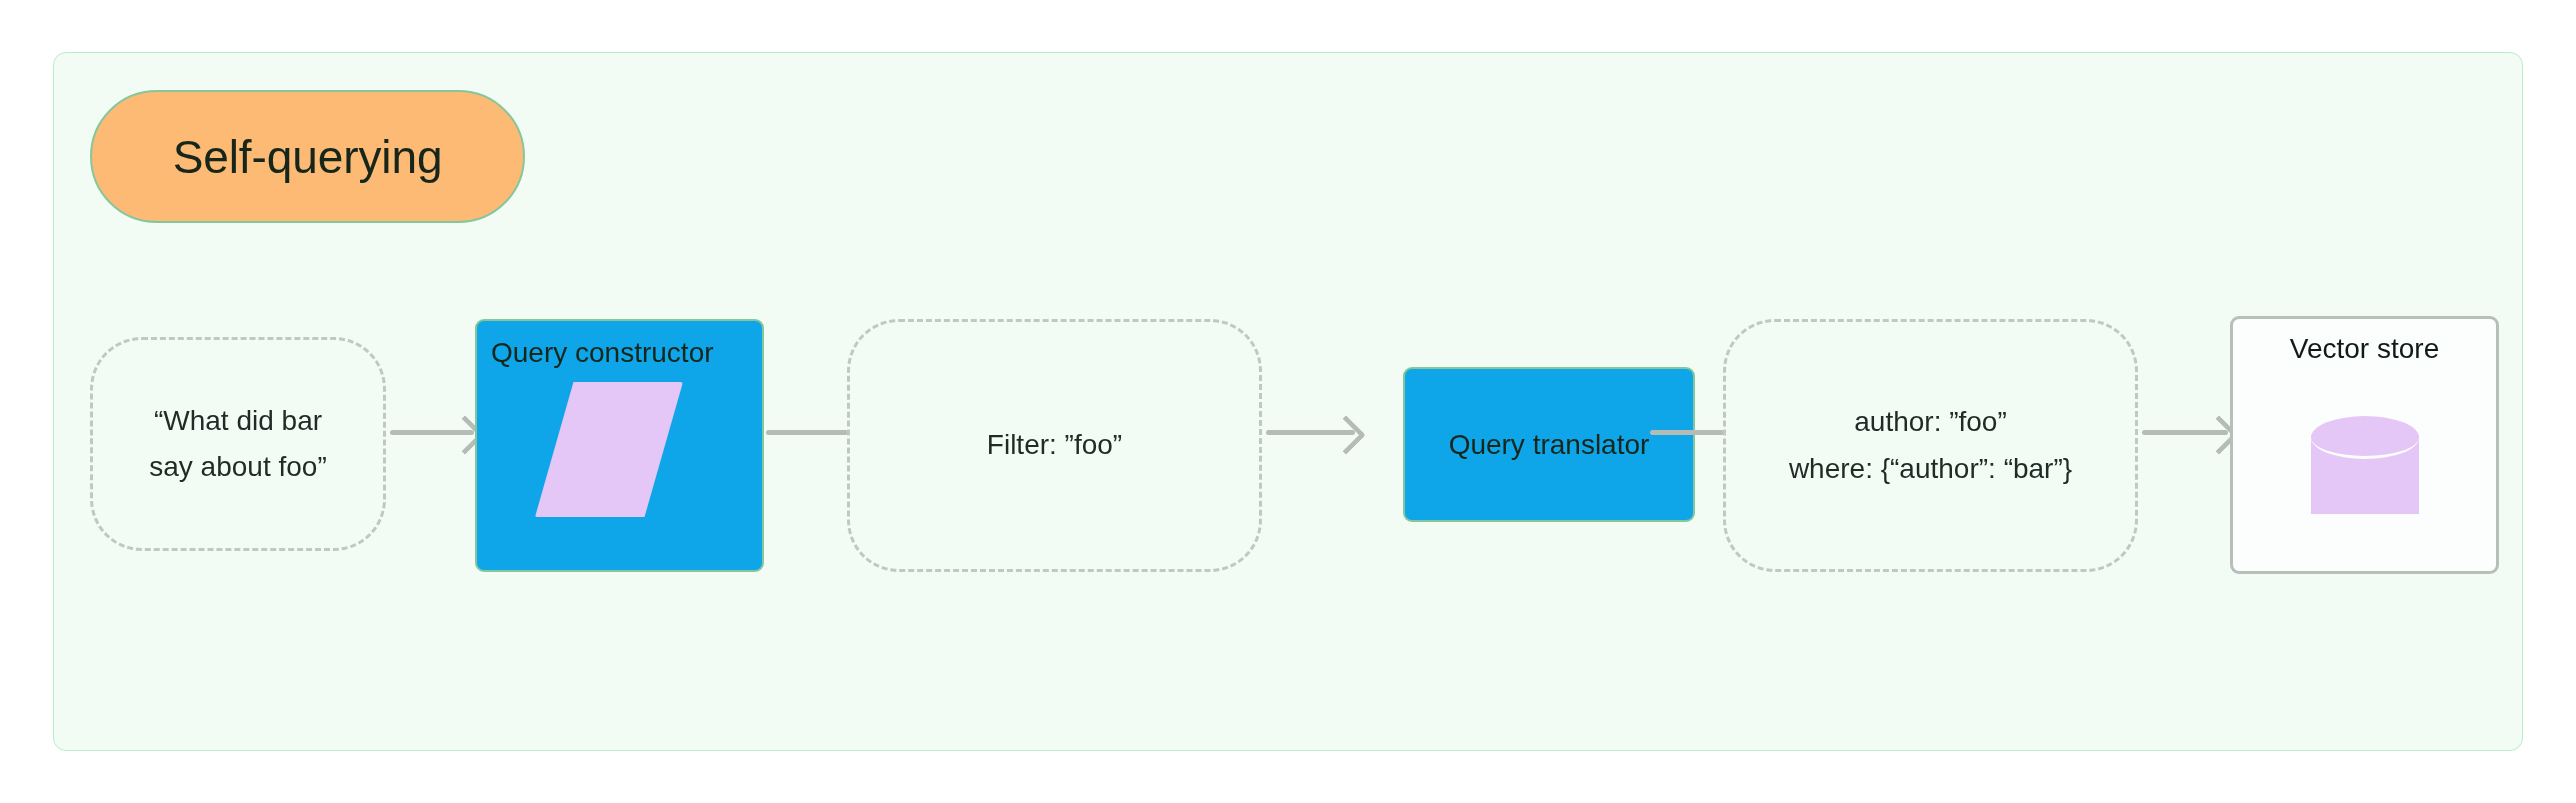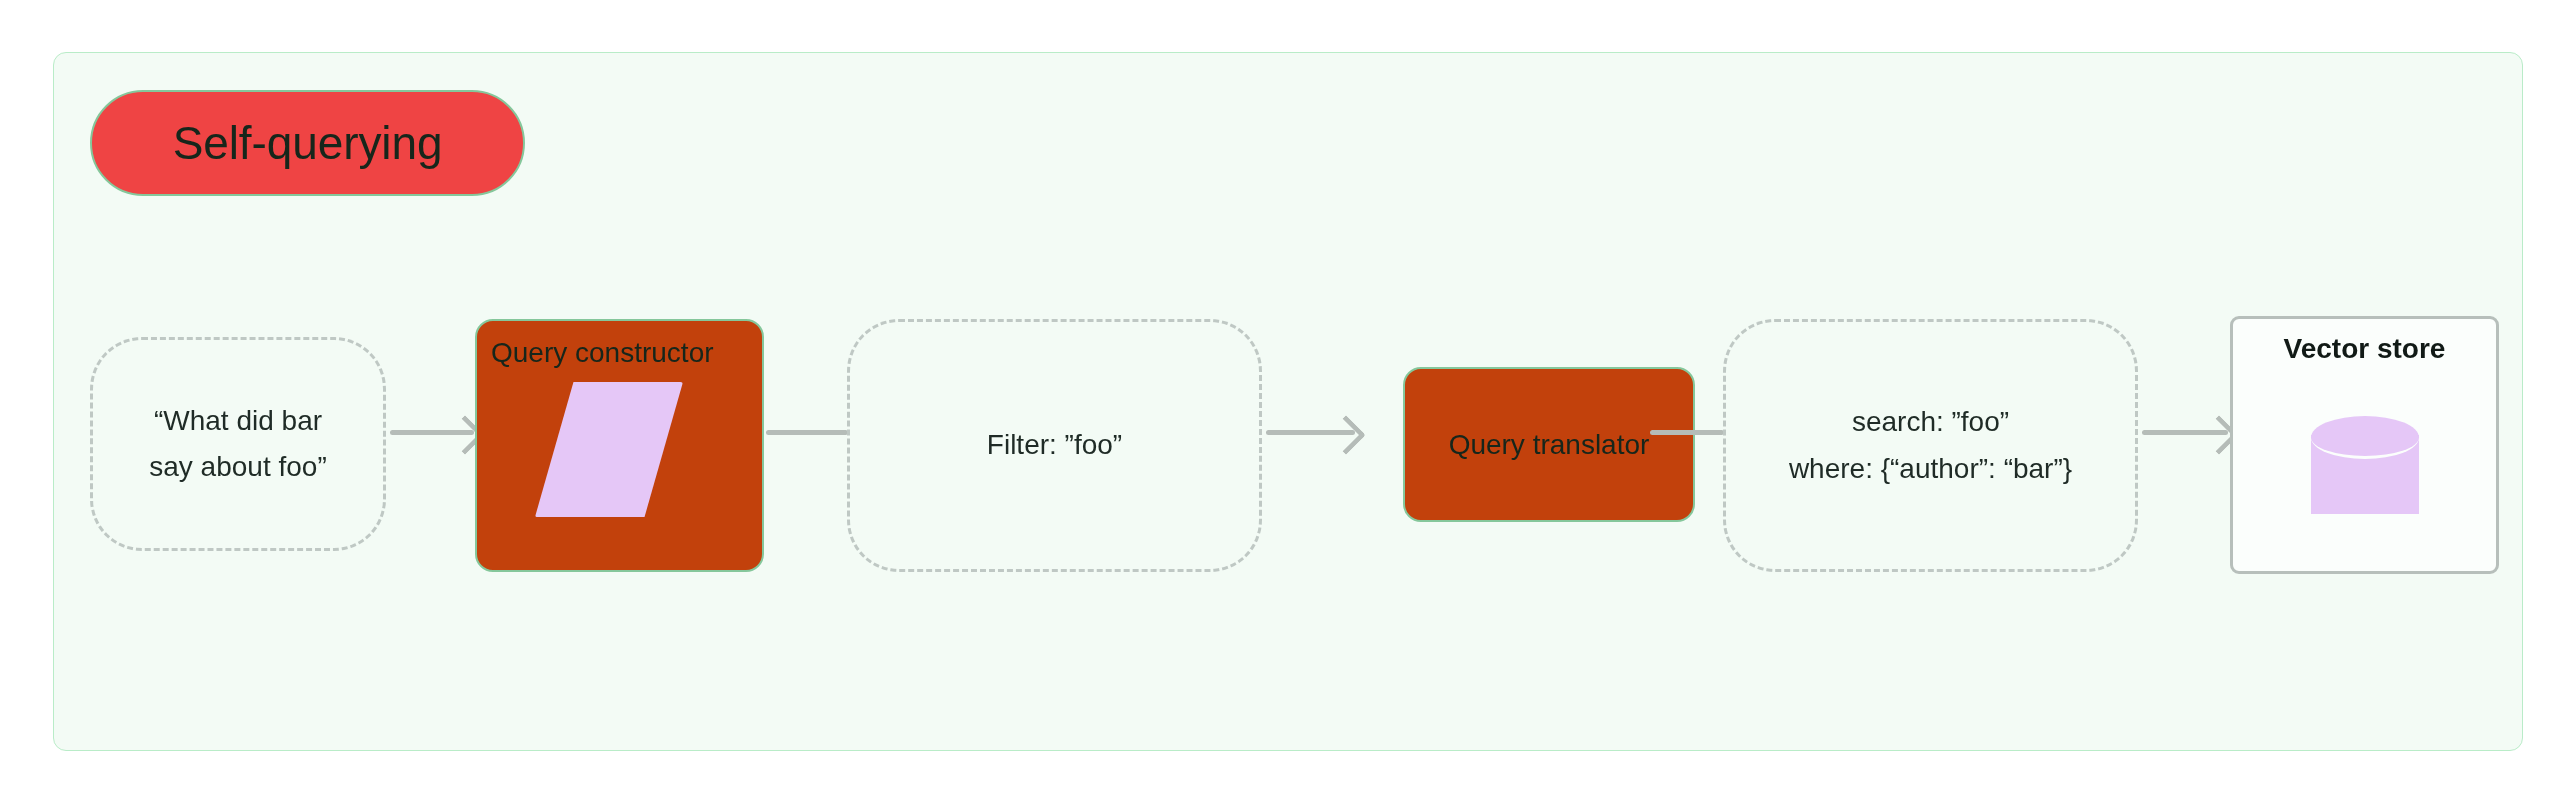--- a/index.html
+++ b/index.html
@@ -33,23 +33,23 @@
     border: 1.3px solid #b9ecc8;
     border-radius: 13px;
   }
 
   
   #subgraph-title {
     position: absolute;
     left: 90px;
     top: 90px;
     width: 435px;
-    height: 106px;
+    height: 133px;
     box-sizing: border-box;
-    background: #ef4444;
+    background: #fdba74;
     border: 2.6px solid #85c79b;
     border-radius: 71px;
     display: flex;
     align-items: center;
     justify-content: center;
   }
   #subgraph-title .label {
     font-size: 46px;
     color: #16261b;
     letter-spacing: -0.1px;
@@ -81,41 +81,40 @@
   .node-dashed .line {
     font-size: 28px;
     color: #1f2b26;
     white-space: nowrap;
     line-height: 1.15;
     text-align: center;
   }
 
   
   .node-green {
-    background: #c2410c;
+    background: #0ea5e9;
     border: 2.6px solid #85c79b;
-    border-radius: 18px;
+    border-radius: 9px;
   }
   .node-green .title {
     font-size: 28px;
     color: #16261b;
     white-space: nowrap;
   }
 
   
   .node-plain {
     background: #fbfefc;
     border: 3.2px solid #b7bfbb;
     border-radius: 9px;
   }
   .node-plain .title {
     font-size: 28px;
     color: #111a16;
     white-space: nowrap;
-    font-weight: bold;
   }
 
   
   #node-question {
     left: 90px;
     top: 337px;
     width: 296px;
     height: 214px;
   }
 
@@ -265,21 +264,21 @@
   <div class="arrowhead" style="left:1332px; top:421px;"></div>
 
   <div class="node node-green" id="node-query-translator">
     <span class="title">Query translator</span>
   </div>
 
   <div class="connector" style="left:1650px; top:430px; width:74px;"></div>
 
   <div class="node node-dashed" id="node-search-where">
     <div class="lines">
-      <span class="line">search: ”foo”</span>
+      <span class="line">author: ”foo”</span>
       <span class="line">where: {“author”: “bar”}</span>
     </div>
   </div>
 
   <div class="connector" style="left:2142px; top:430px; width:86px;"></div>
   <div class="arrowhead" style="left:2205px; top:421px;"></div>
 
   <div class="node node-plain" id="node-vector-store">
     <span class="title">Vector store</span>
     <div class="cylinder">

